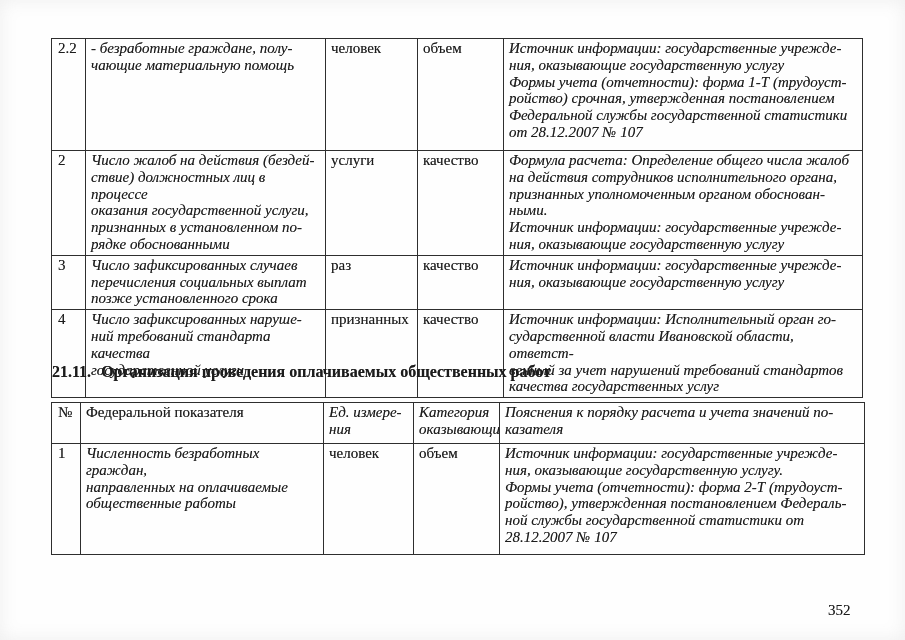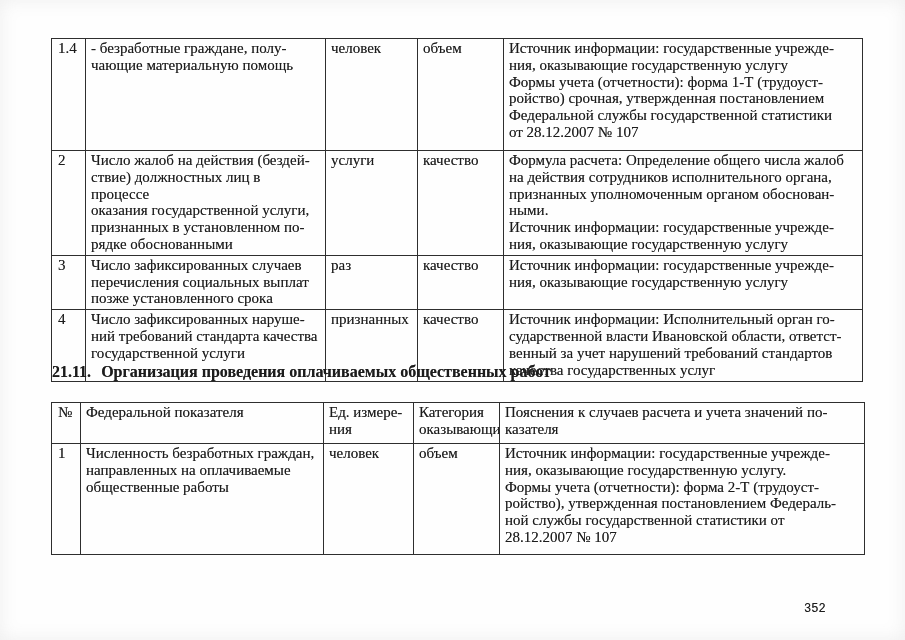--- a/index.html
+++ b/index.html
@@ -24,21 +24,21 @@
   }
   td {
     border:1.6px solid #2e2e2e;
     vertical-align:top;
     padding:1px 5px 2px 5px;
     font-size:15px;
     line-height:1.12;
     text-shadow:0 0 0.5px rgba(30,30,30,0.55);
     overflow:hidden;
   }
-  .ml { white-space:pre-line; }
+  .ml { white-space:pre-line;font-style:italic; }
   .c-num { padding-left:6px; }
 
   #table1 { left:51px; top:38px; width:812px; }
   #table1 tr:nth-child(1){ height:112px; }
   #table1 tr:nth-child(2){ height:101px; }
   #table1 tr:nth-child(3){ height:49px; }
   #table1 tr:nth-child(4){ height:72px; }
 
   .section-heading {
     position:absolute;
@@ -48,42 +48,41 @@
     text-shadow:0 0 0.5px rgba(30,30,30,0.6);
   }
   .section-heading .num { margin-right:10px; }
 
   #table2 { left:51px; top:402px; width:814px; }
   #table2 tr:nth-child(1){ height:41px; }
   #table2 tr:nth-child(2){ height:111px; }
 
   .page-number {
     position:absolute;
-    left:804px; top:602px;
-    font-size:12px;
+    left:828px; top:602px;
+    font-size:15px;
     text-shadow:0 0 0.5px rgba(30,30,30,0.55);
-    font-family:Liberation Mono, monospace;
   }
 </style>
 </head>
 <body>
 
 <div class="scan-page">
 
   <table id="table1">
     <colgroup>
       <col style="width:34px">
         <col style="width:240px">
         <col style="width:92px">
         <col style="width:86px">
         <col>
     </colgroup>
     <tbody>
         <tr>
-      <td class="c-num">1.4</td>
+      <td class="c-num">2.2</td>
       <td class="ml">- безработные граждане, полу-
 чающие материальную помощь</td>
       <td>человек</td>
       <td>объем</td>
       <td class="ml">Источник информации: государственные учрежде-
 ния, оказывающие государственную услугу
 Формы учета (отчетности): форма 1-Т (трудоуст-
 ройство) срочная, утвержденная постановлением
 Федеральной службы государственной статистики
 от 28.12.2007 № 107</td>
@@ -142,21 +141,21 @@
         <col>
     </colgroup>
     <tbody>
         <tr>
       <td class="c-num">№</td>
       <td>Федеральной показателя</td>
       <td class="ml">Ед. измере-
 ния</td>
       <td class="ml">Категория
 оказывающие</td>
-      <td class="ml">Пояснения к случаев расчета и учета значений по-
+      <td class="ml">Пояснения к порядку расчета и учета значений по-
 казателя</td>
     </tr>
     <tr>
       <td class="c-num">1</td>
       <td class="ml">Численность безработных граждан,
 направленных на оплачиваемые
 общественные работы</td>
       <td>человек</td>
       <td>объем</td>
       <td class="ml">Источник информации: государственные учрежде-

